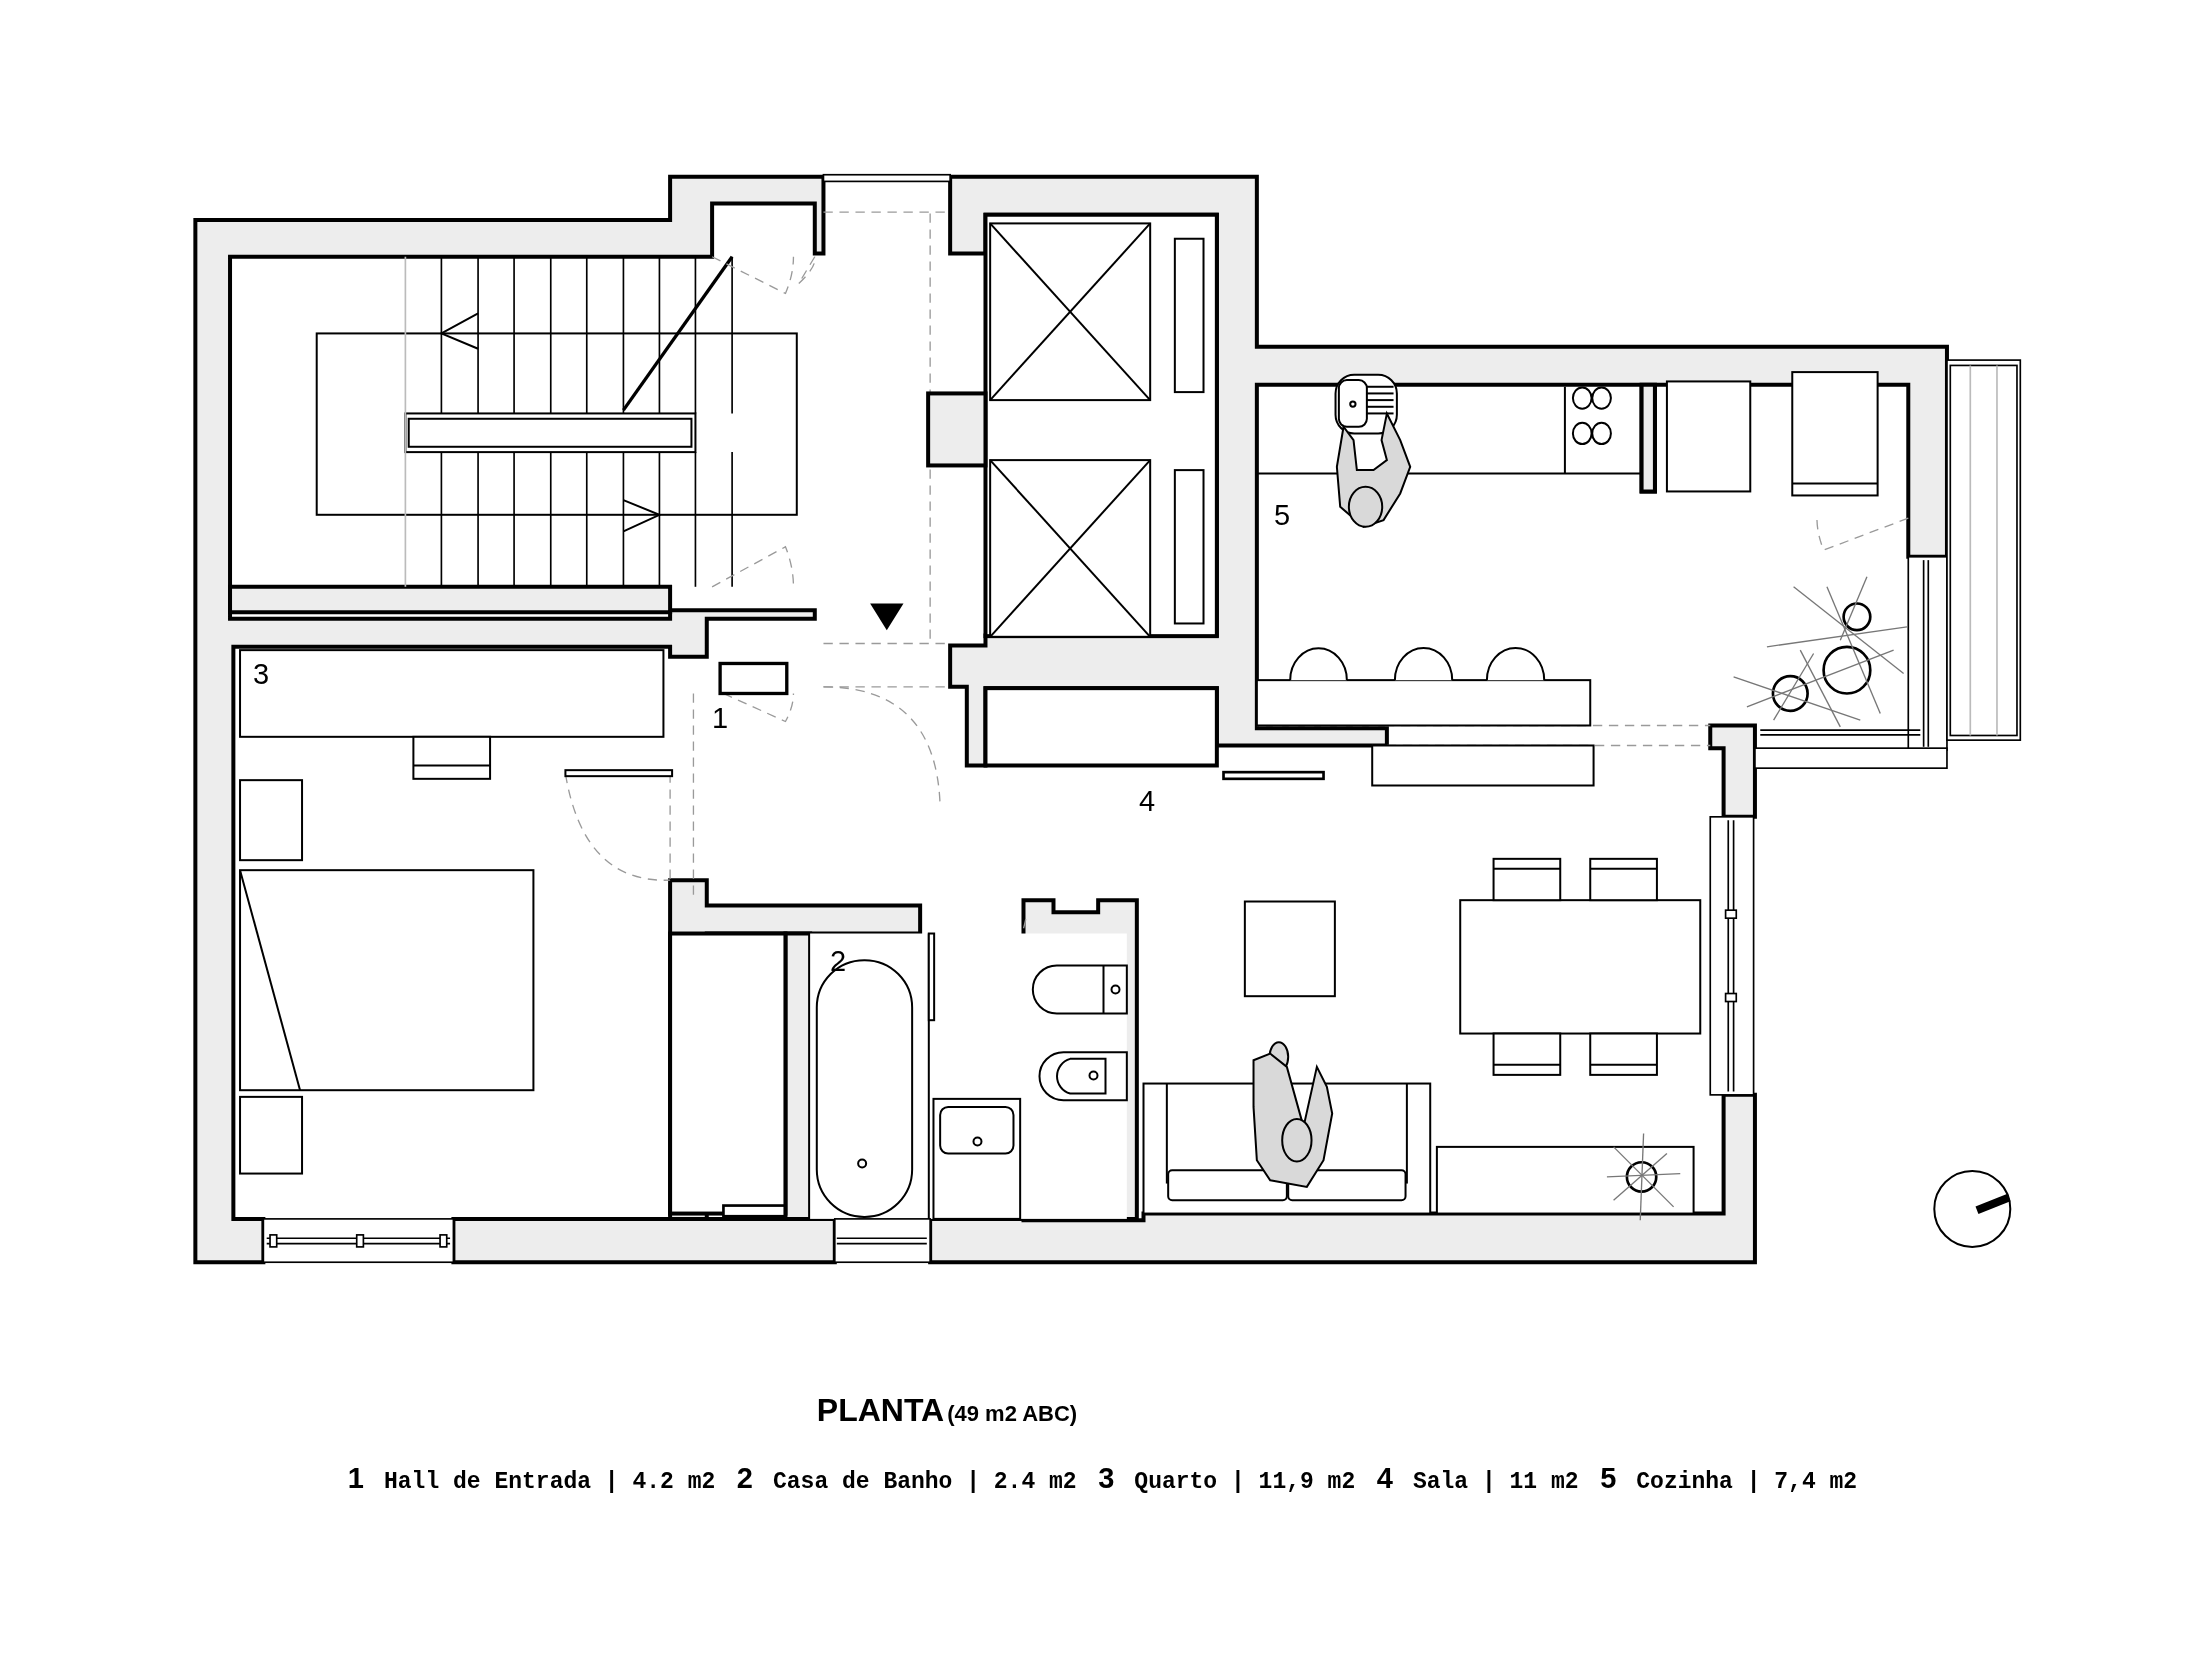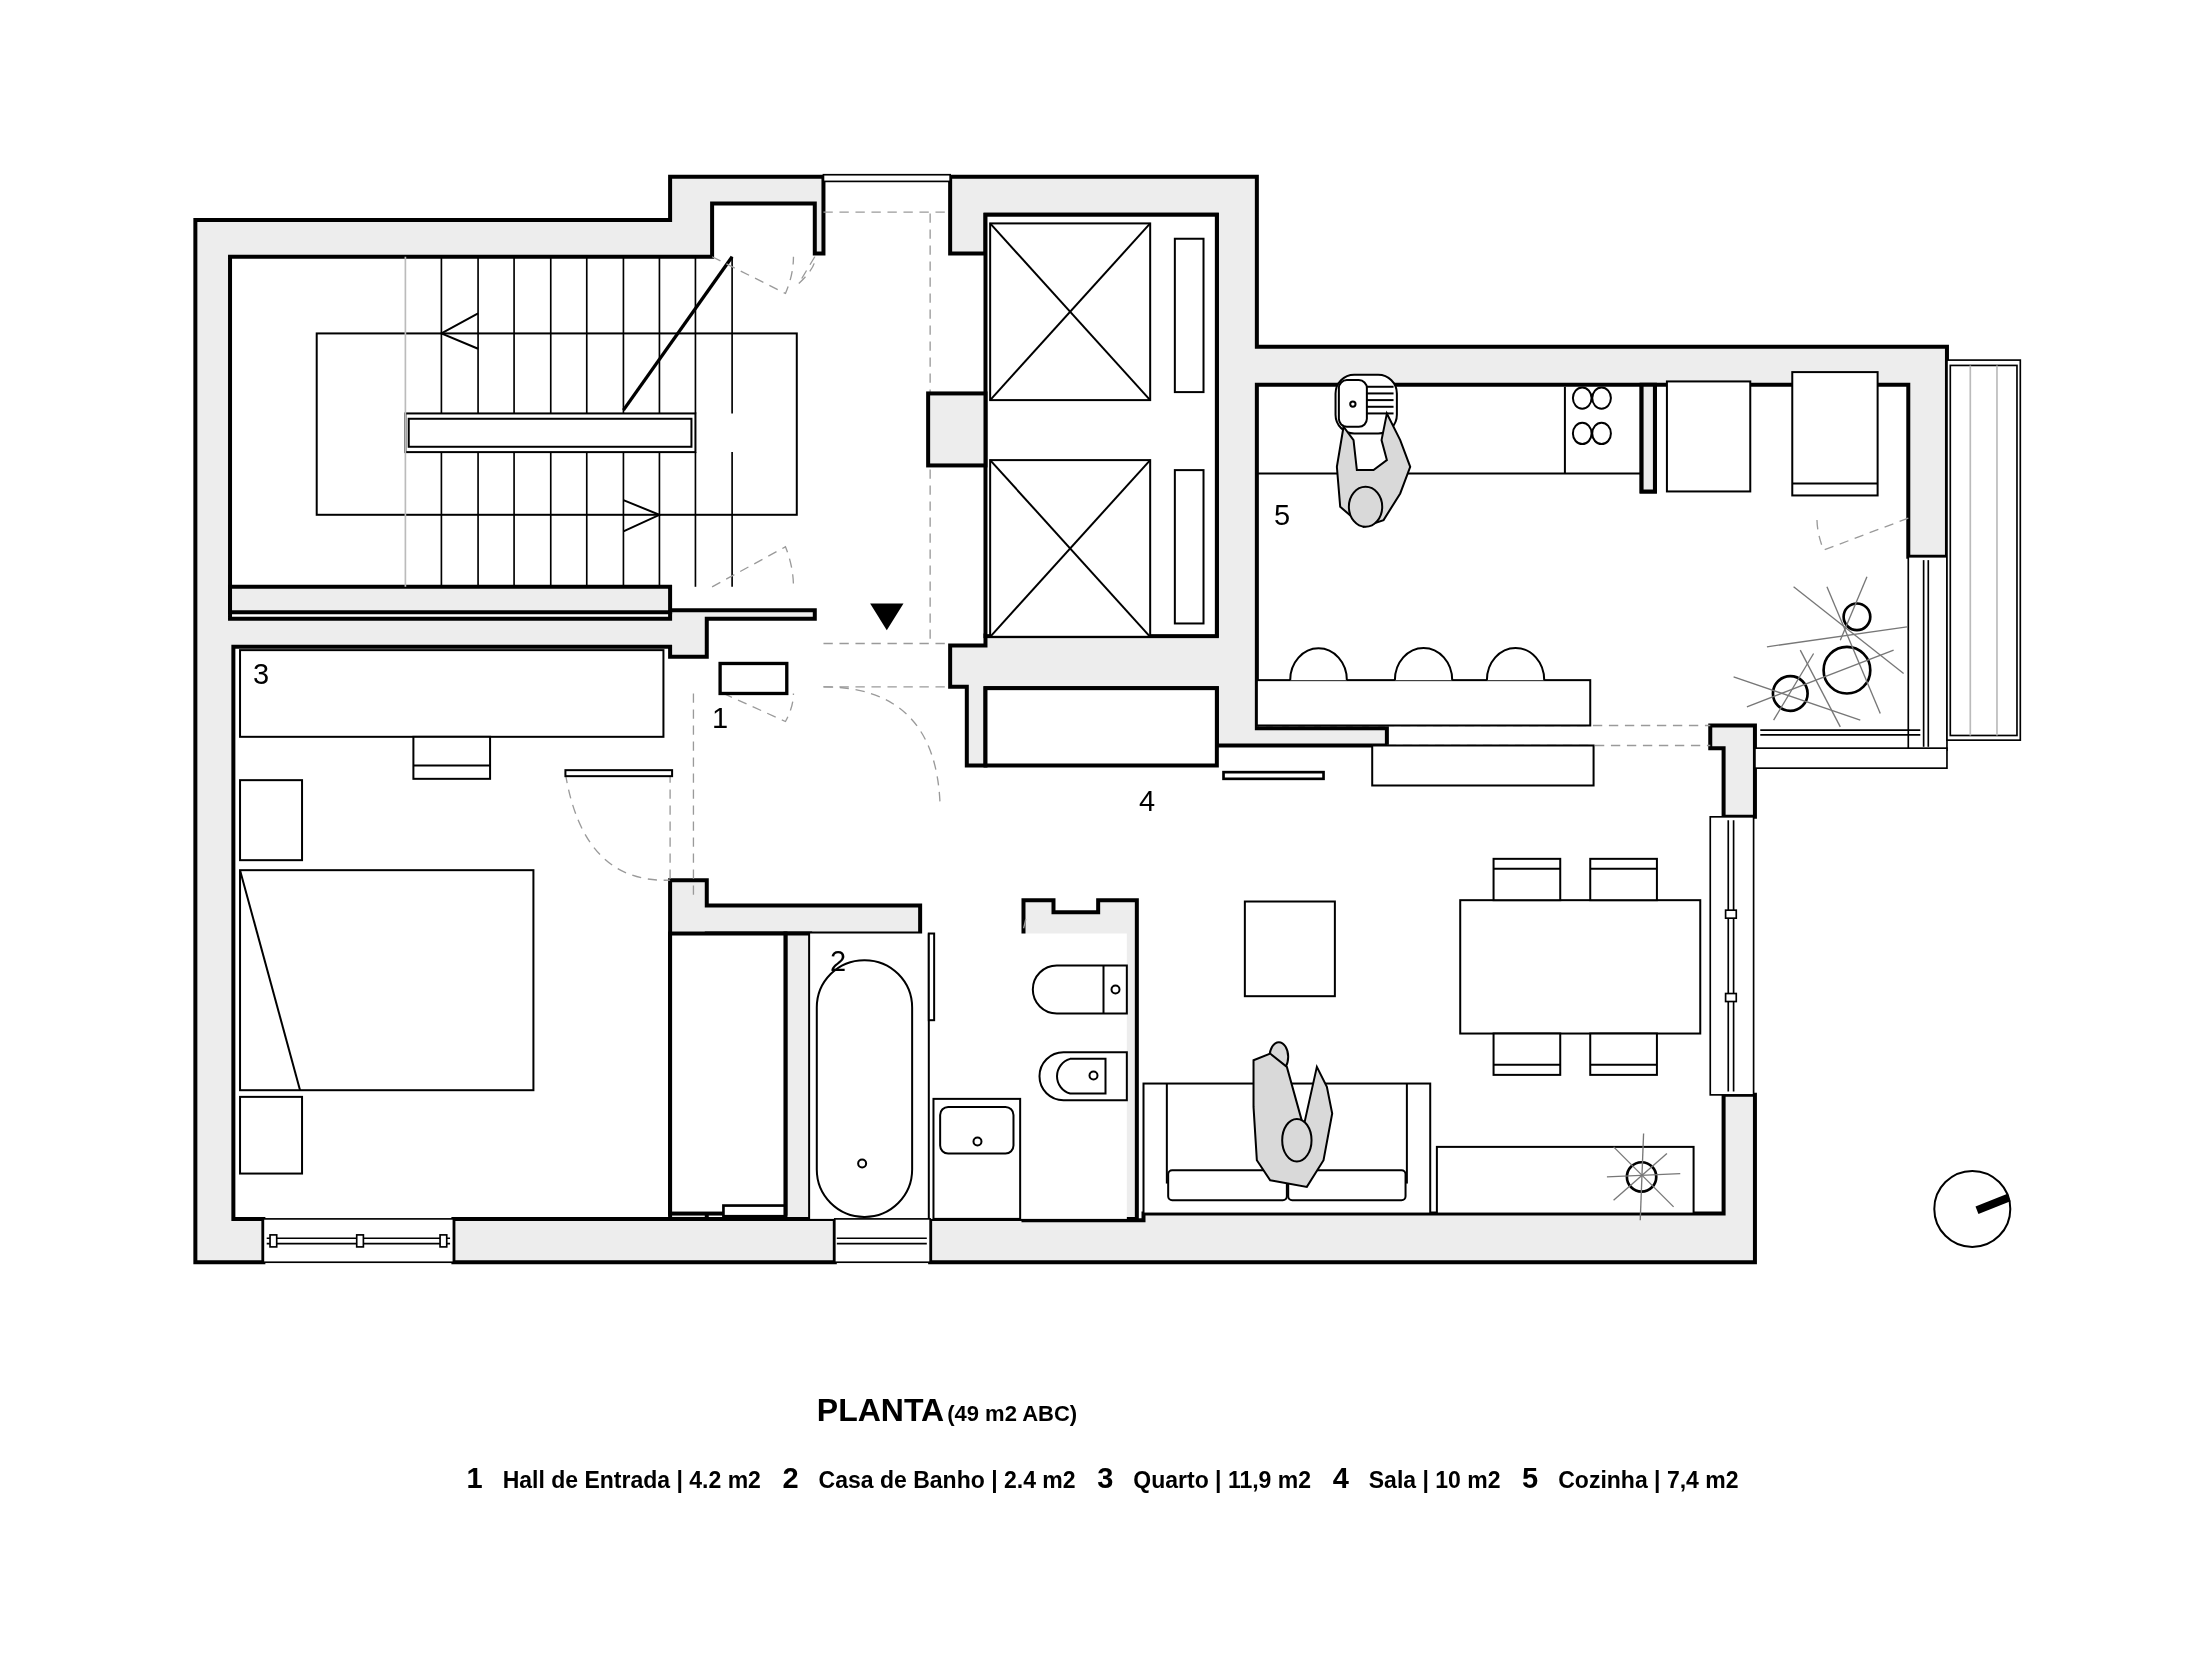--- a/index.html
+++ b/index.html
@@ -9,21 +9,21 @@
   .room-num { position: absolute; font-family: "Liberation Sans", sans-serif; font-size: 29px;
               color: #000; line-height: 1; }
   .title { position: absolute; left: 0; width: 1894px; top: 1392px; text-align: center;
            font-family: "Liberation Sans", sans-serif; color: #000; }
   .title .main { font-size: 32px; font-weight: bold; letter-spacing: 0px; }
   .title .sub { font-size: 22px; font-weight: bold; }
   .legend { position: absolute; left: 0; width: 2205px; top: 1462px; text-align: center;
             font-family: "Liberation Sans", sans-serif; font-weight: bold; color: #000; white-space: nowrap; }
   .legend .item { display: inline-block; margin: 0 9.3px; }
   .legend .num { font-size: 29px; margin-right: 20px; vertical-align: baseline; }
-  .legend .txt { font-size: 23px; vertical-align: baseline; }
+  .legend .txt { font-size: 23px; vertical-align: baseline; font-family: Liberation Mono, monospace; }
 </style>
 </head>
 <body>
 
 <svg id="plan" viewBox="0 0 3307 2479" xmlns="http://www.w3.org/2000/svg">
 
   <g fill="#ededed" stroke="#000" stroke-width="6" stroke-linejoin="miter">
 
     <path d="M293,330 L1005,330 L1005,265 L1235,265 L1235,380 L1222,380 L1222,305 L1068,305 L1068,385 L345,385 L345,928 L1005,928 L1005,915 L1222,915 L1222,928 L1060,928 L1060,985 L1005,985 L1005,970 L350,970 L350,1828 L395,1828 L395,1893 L293,1893 Z"></path>
 
@@ -293,19 +293,19 @@
   <span class="item">
     <span class="num">1</span><span class="txt">Hall de Entrada | 4.2 m2</span>
   </span>
   <span class="item">
     <span class="num">2</span><span class="txt">Casa de Banho | 2.4 m2</span>
   </span>
   <span class="item">
     <span class="num">3</span><span class="txt">Quarto | 11,9 m2</span>
   </span>
   <span class="item">
-    <span class="num">4</span><span class="txt">Sala | 10 m2</span>
+    <span class="num">4</span><span class="txt">Sala | 11 m2</span>
   </span>
   <span class="item">
     <span class="num">5</span><span class="txt">Cozinha | 7,4 m2</span>
   </span>
 </div>
 
 
 </body></html>

